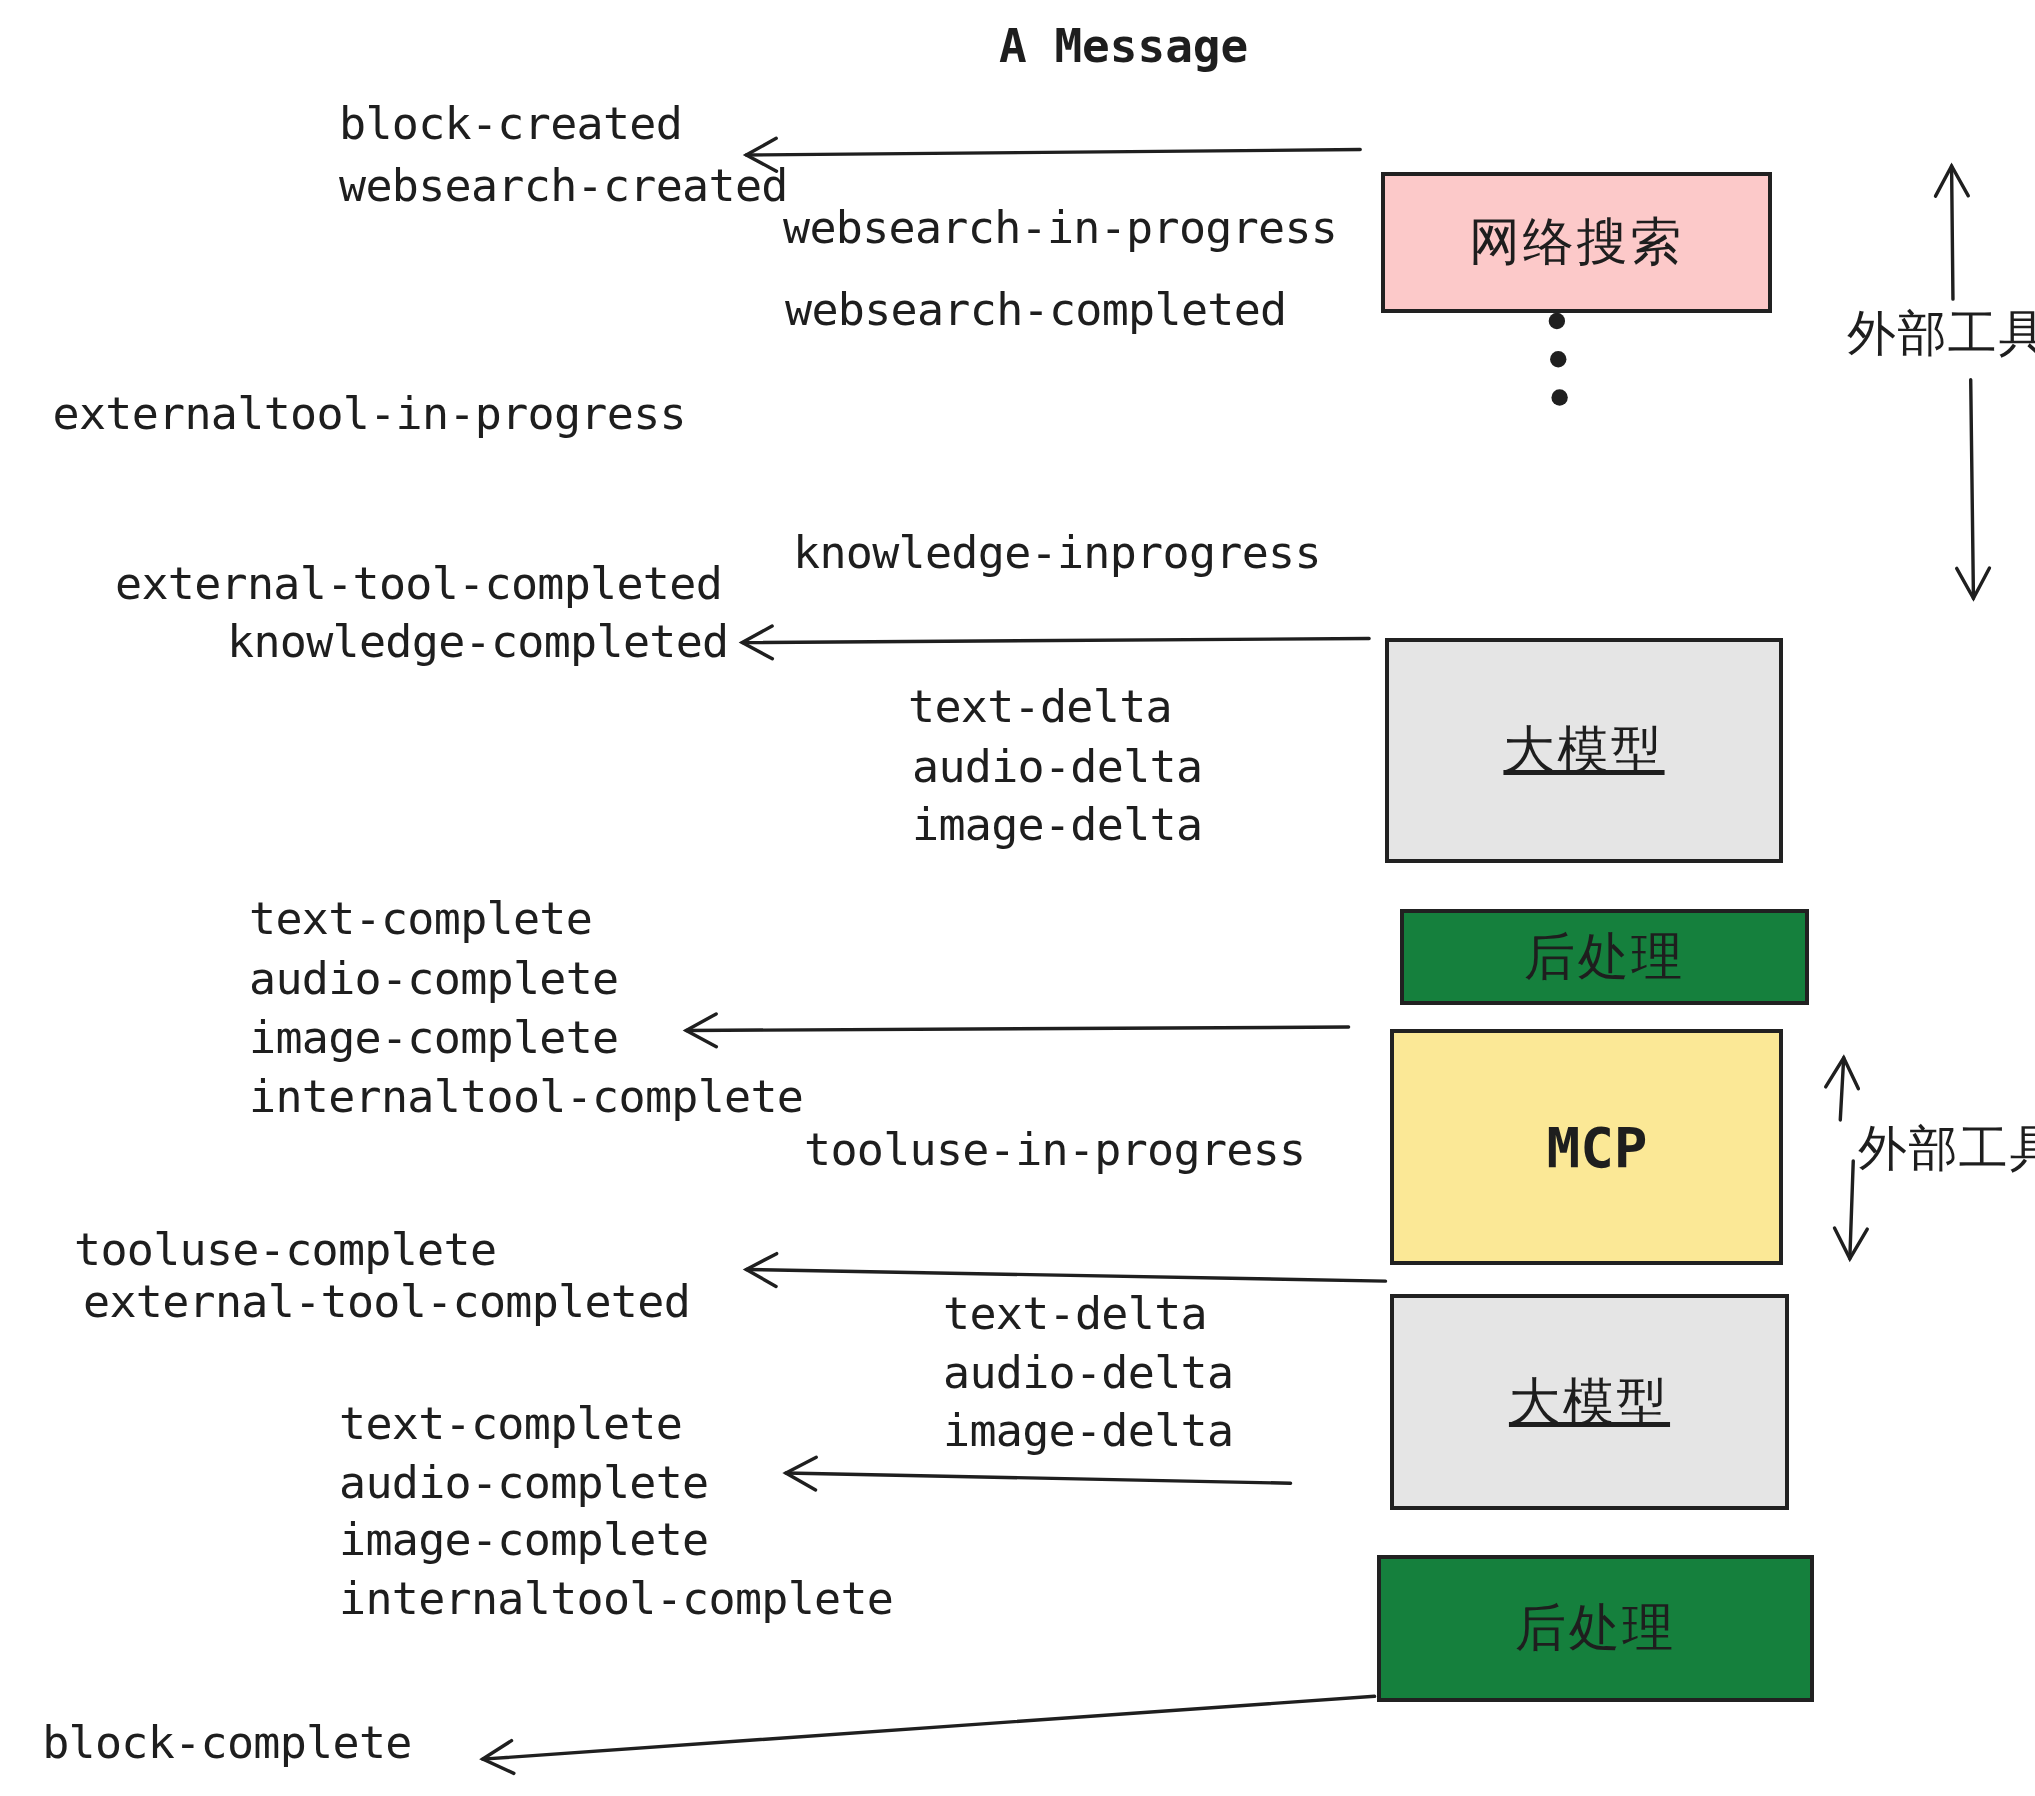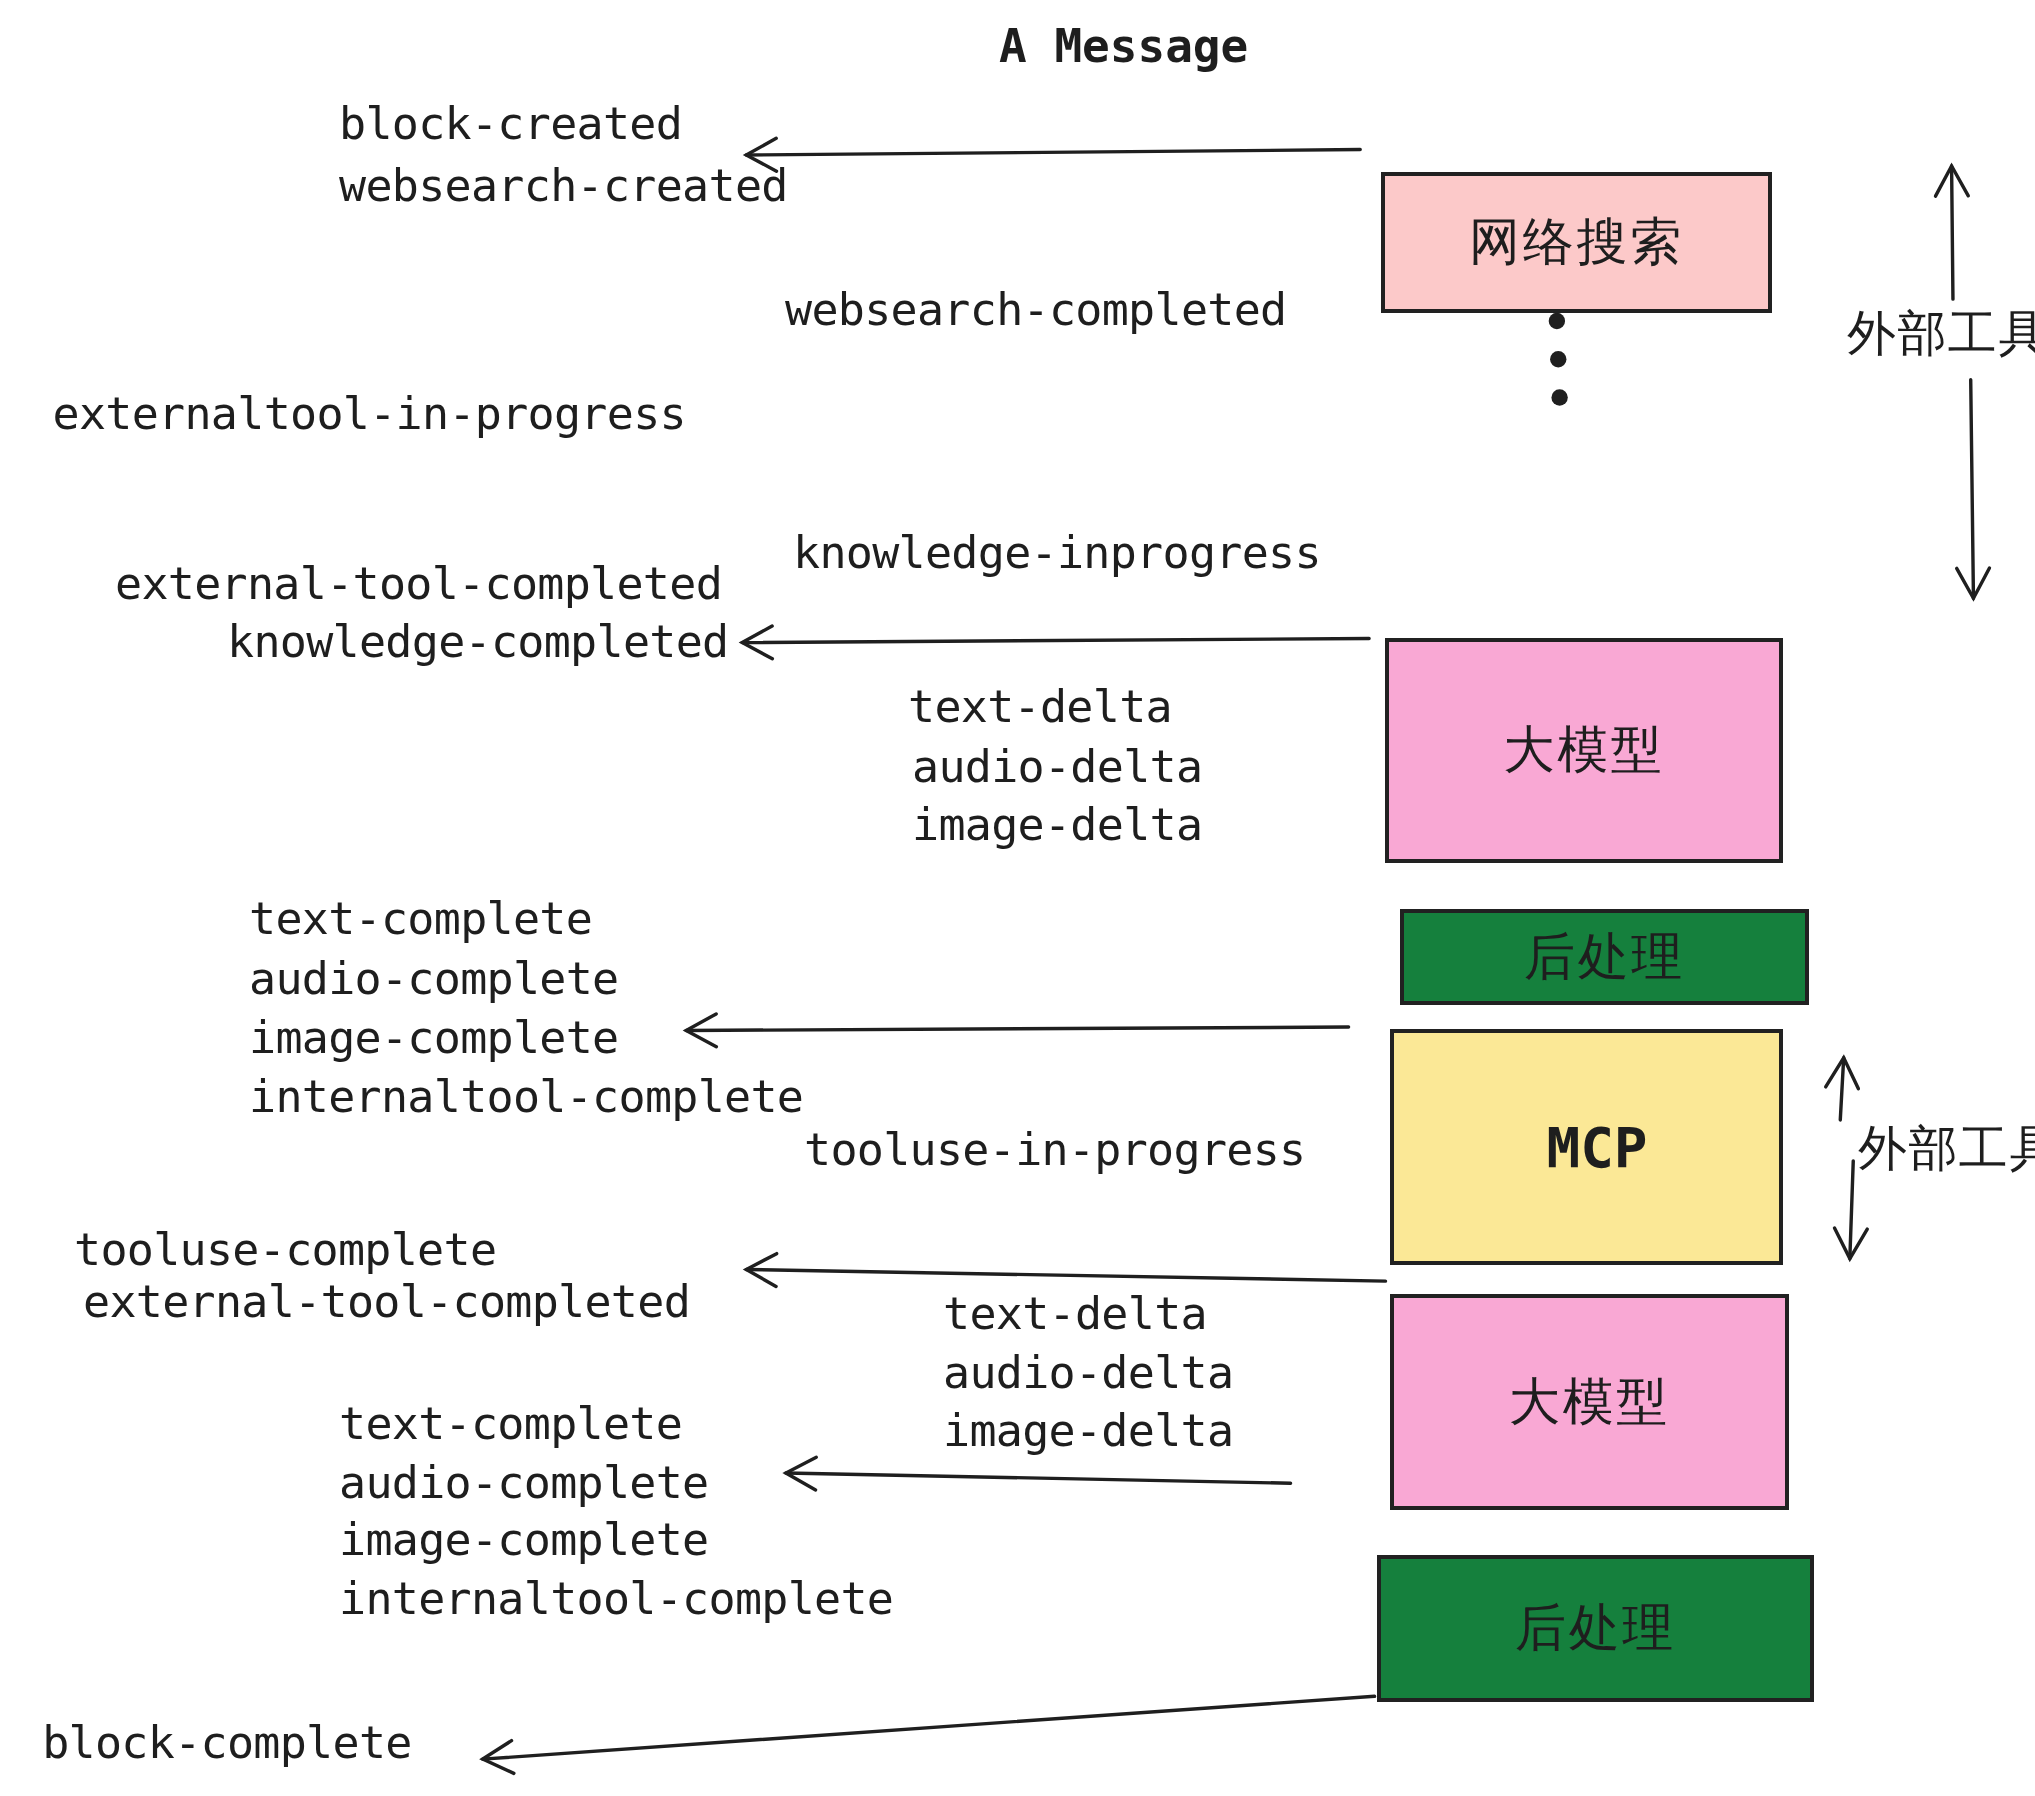--- a/index.html
+++ b/index.html
@@ -32,21 +32,21 @@
     border:4.1px solid #212121;
     display:flex;
     align-items:center;
     justify-content:center;
     box-sizing:border-box;
     font-family:"DejaVu Sans","Liberation Sans",sans-serif;
     font-size:51px;
     letter-spacing:2.7px;
   }
   .box.pink{background:#fcc9c9;}
-  .box.green{background:#f9a8d4;}
+  .box.green{background:#e5e5e5;text-decoration:underline;}
   .box.yellow{background:#fbe896;}
   .box.white{background:#15803d;}
   .box.mono-label{
     font-family:"DejaVu Sans Mono","Liberation Mono",monospace;
     font-size:56px;
     font-weight:600;
     letter-spacing:0;
     padding-left:21px;
   }
   .side-label{
@@ -87,20 +87,21 @@
       <circle cx="2233" cy="470" r="12"></circle>
       <circle cx="2235" cy="526" r="12"></circle>
       <circle cx="2237" cy="582" r="12"></circle>
     </g>
   </svg>
 
   <div class="title" style="left:967px;top:19px;">A Message</div>
 
   <div class="ev" style="left:307px;top:101px">block-created</div>
   <div class="ev" style="left:307px;top:163px">websearch-created</div>
+  <div class="ev" style="left:751px;top:205px">websearch-in-progress</div>
   <div class="ev" style="left:753px;top:287px">websearch-completed</div>
   <div class="ev" style="left:20.5px;top:391px">externaltool-in-progress</div>
   <div class="ev" style="left:83px;top:561px">external-tool-completed</div>
   <div class="ev" style="left:195px;top:619px">knowledge-completed</div>
   <div class="ev" style="left:761px;top:530px">knowledge-inprogress</div>
   <div class="ev" style="left:876px;top:684px">text-delta</div>
   <div class="ev" style="left:880px;top:744px">audio-delta</div>
   <div class="ev" style="left:880px;top:802px">image-delta</div>
   <div class="ev" style="left:217px;top:896px">text-complete</div>
   <div class="ev" style="left:217px;top:956px">audio-complete</div>

